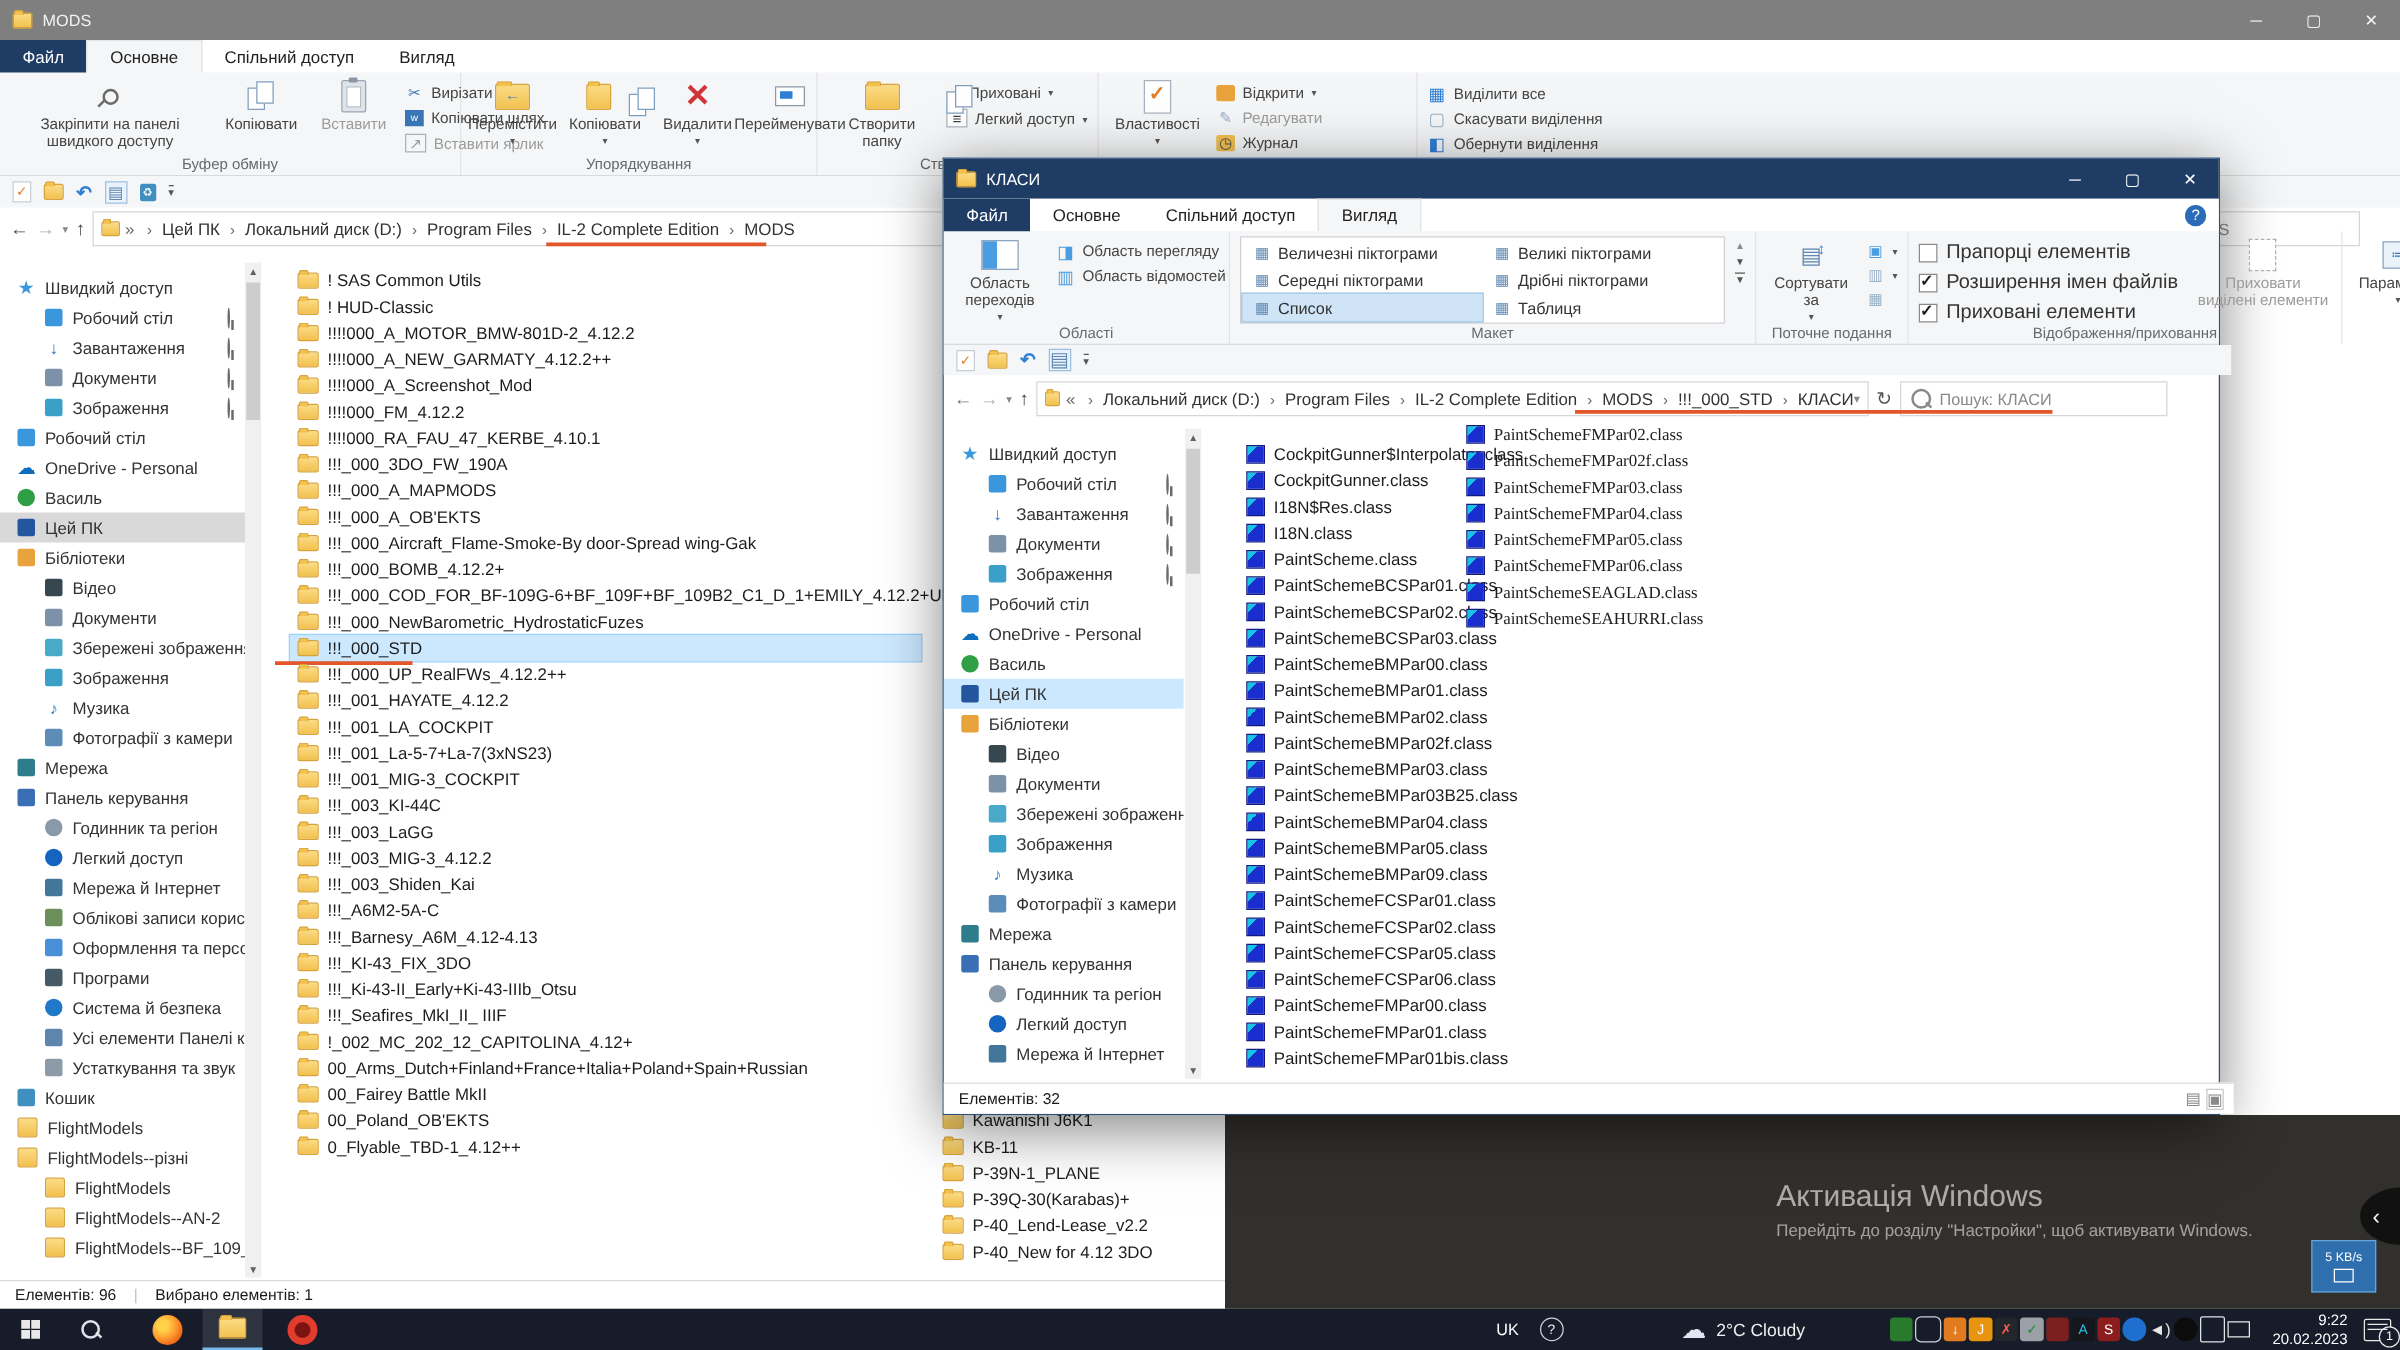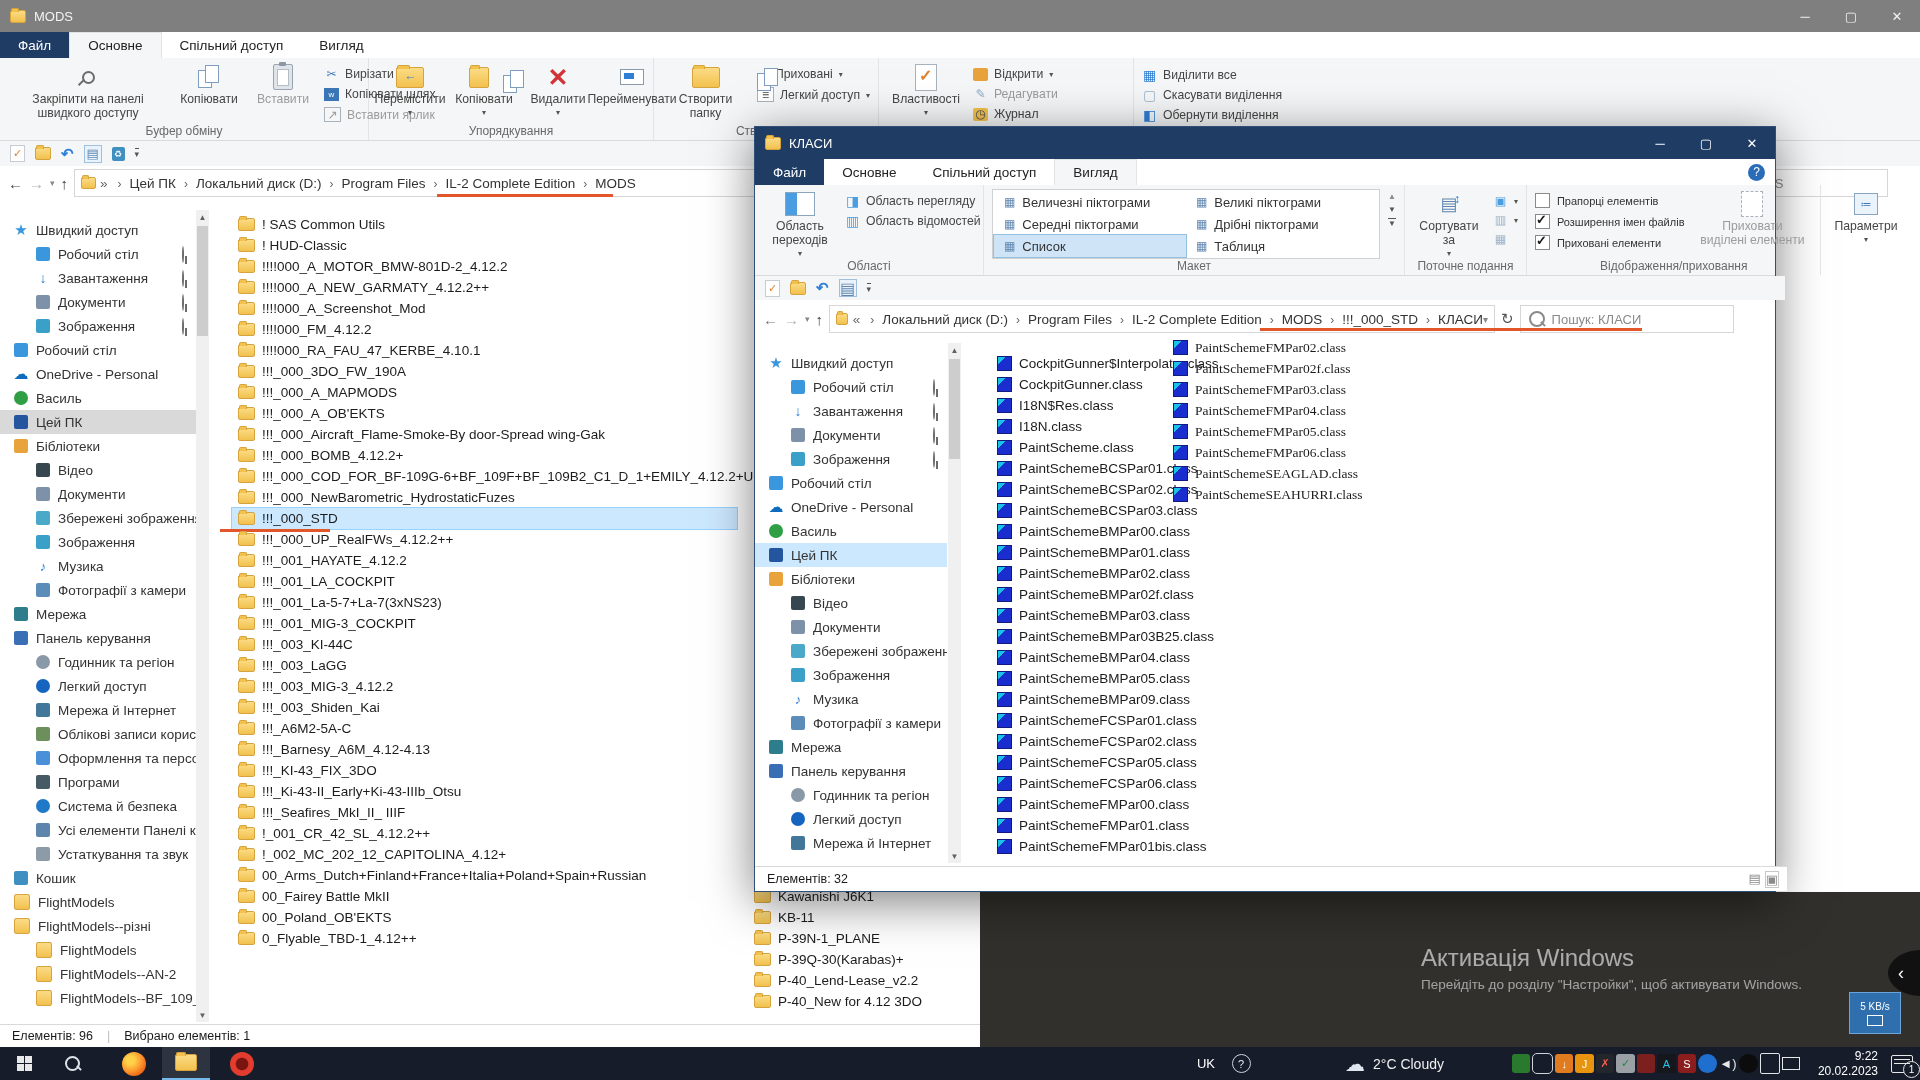--- a/index.html
+++ b/index.html
@@ -91,21 +91,21 @@
   .search{height:26px;border:1px solid #d6d6d6;background:#fff;display:flex;align-items:center;padding:0 8px;color:#8a8a8a;font-size:13px;gap:7px;}
   
   .status{border-top:1px solid #d9d9d9;background:#fff;display:flex;align-items:center;font-size:12.5px;color:#1a1a1a;padding-left:12px;gap:14px;}
   
   .lay{border:1px solid #cfd0d2;background:#fff;display:grid;grid-template-columns:1fr 1fr;grid-auto-flow:column;grid-template-rows:repeat(3,22px);padding:1px;}
   .li{display:flex;gap:7px;align-items:center;padding:0 10px;font-size:13px;color:#333;white-space:nowrap;}
   .li.sel{background:#cfe4f7;outline:1px solid #92c0e0;}
   .li .mini{color:#5f87b0;font-size:12px;}
   .cb{width:13px;height:13px;border:1px solid #8a8a8a;background:#fff;display:inline-block;position:relative;flex:none;}
   .cbrow.on .cb::after{content:"✓";position:absolute;left:0px;top:-3px;font-size:13px;color:#1a1a1a;font-weight:bold;}
-  .cbrow{display:flex;align-items:center;gap:7px;font-size:11px;color:#333;white-space:nowrap;}
+  .cbrow{display:flex;align-items:center;gap:7px;font-size:16px;color:#333;white-space:nowrap;}
   
   .sbar{background:#f0f0f0;}
   .sbar .arr{height:14px;display:flex;align-items:center;justify-content:center;font-size:8px;color:#606060;}
   .thumb{position:absolute;left:1px;right:1px;background:#cdcdcd;}
   
   #taskbar{background:#171c2b;color:#e8e8e8;}
   .tbi{position:absolute;top:0;height:33px;display:flex;align-items:center;justify-content:center;}
   .winlogo{display:grid;grid-template-columns:7px 7px;grid-template-rows:7px 7px;gap:1px;}
   .winlogo i{background:#e8e8e8;}
   .tmag{width:11px;height:11px;border:2px solid #dfe3ea;border-radius:50%;position:relative;}
@@ -670,24 +670,20 @@
         <div class="f-row" data-name="folder-row">
           <span class="folder fi" data-name="folder-icon"></span>
           <span data-name="folder-name">!!!_Ki-43-II_Early+Ki-43-IIIb_Otsu</span>
         </div>
 
         <div class="f-row" data-name="folder-row">
           <span class="folder fi" data-name="folder-icon"></span>
           <span data-name="folder-name">!!!_Seafires_MkI_II_ IIIF</span>
         </div>
 
-        <div class="f-row" data-name="folder-row">
-          <span class="folder fi" data-name="folder-icon"></span>
-          <span data-name="folder-name">!_001_CR_42_SL_4.12.2++</span>
-        </div>
 
         <div class="f-row" data-name="folder-row">
           <span class="folder fi" data-name="folder-icon"></span>
           <span data-name="folder-name">!_002_MC_202_12_CAPITOLINA_4.12+</span>
         </div>
 
         <div class="f-row" data-name="folder-row">
           <span class="folder fi" data-name="folder-icon"></span>
           <span data-name="folder-name">00_Arms_Dutch+Finland+France+Italia+Poland+Spain+Russian</span>
         </div>

